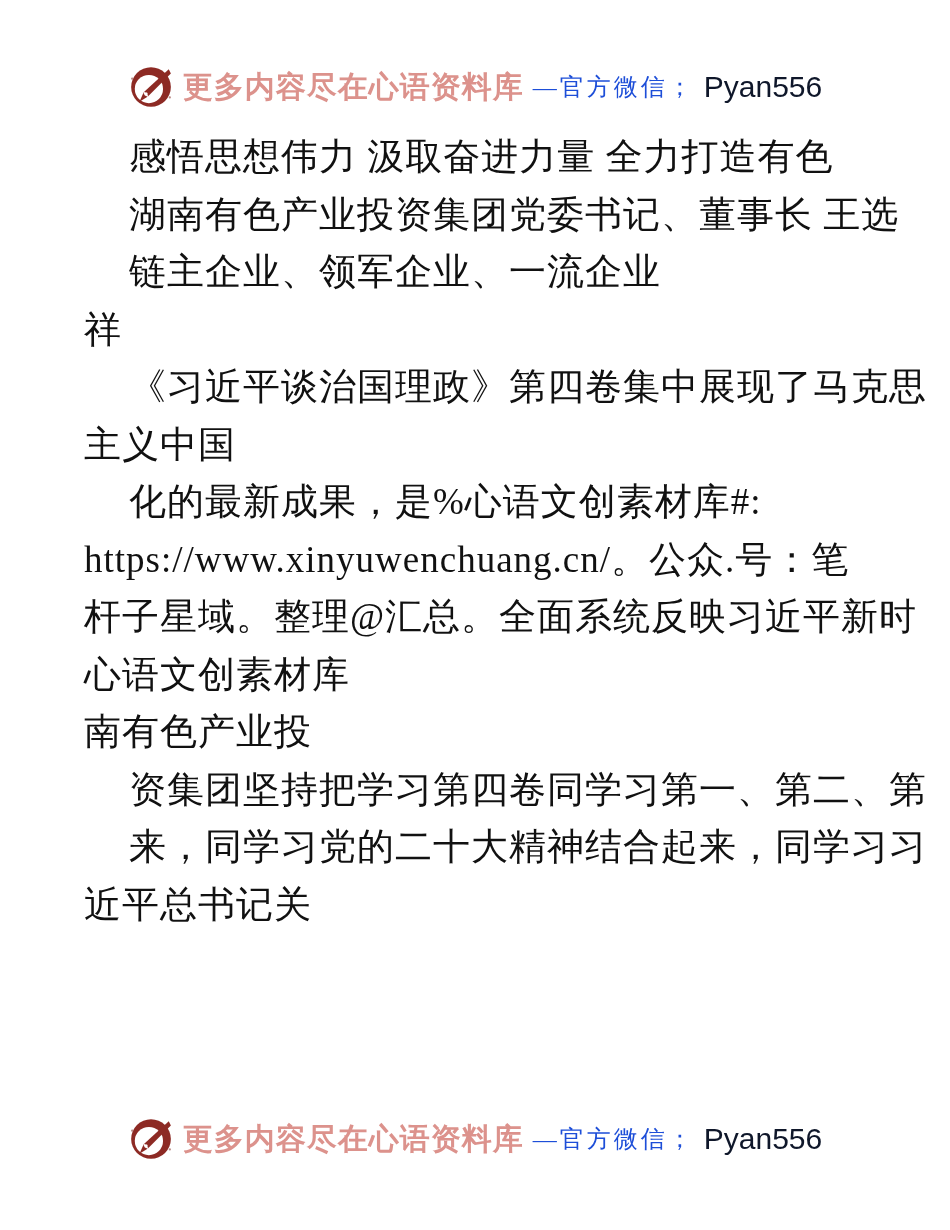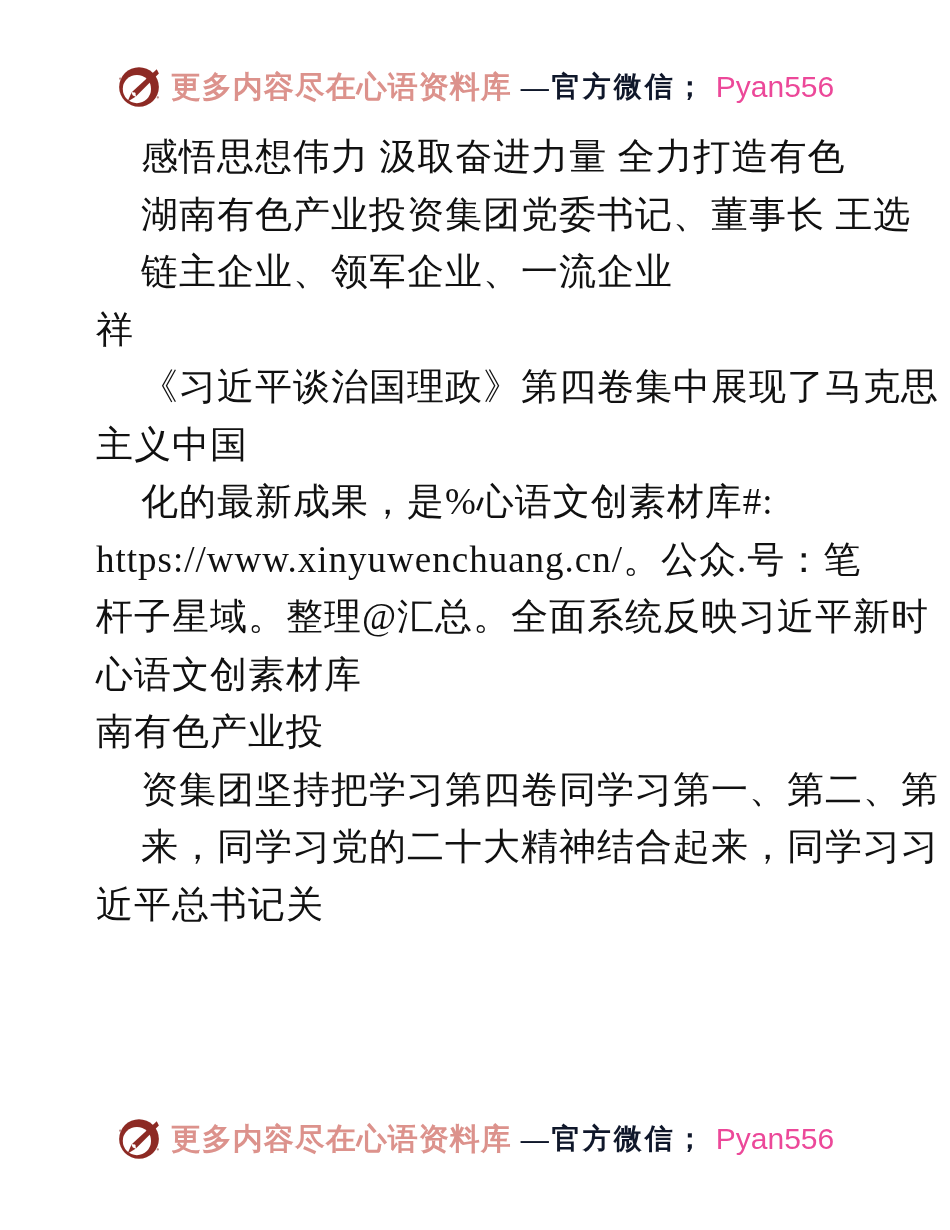--- a/index.html
+++ b/index.html
@@ -17,29 +17,29 @@
     gap:9px;
     white-space:nowrap;
   }
   .banner.header{top:64px;}
   .banner.footer{top:1116px;}
   .banner .logo{width:46px;height:46px;display:inline-block;flex:0 0 auto;}
   .banner .brand{
     color:#dc928c;font-size:30px;letter-spacing:1px;font-weight:600;
   }
   .banner .label{
-    color:#0f172a;font-size:28px;letter-spacing:3px;font-weight:700;
+    color:#1d4ed8;font-size:24px;letter-spacing:3px;font-weight:400;
   }
   .banner .wid{
-    color:#ec4899;font-size:30px;
+    color:#0f172a;font-size:30px;
     font-family:"Liberation Sans","DejaVu Sans",sans-serif;
   }
   
   .body-text{
-    position:absolute;left:96px;top:128px;width:790px;
+    position:absolute;left:84px;top:128px;width:790px;
     font-size:37px;line-height:57.5px;color:#111111;
     letter-spacing:1px;
   }
   .line{white-space:nowrap;}
   .line.indent{padding-left:45px;}
 </style>
 </head>
 <body>
 
 <div class="page">

